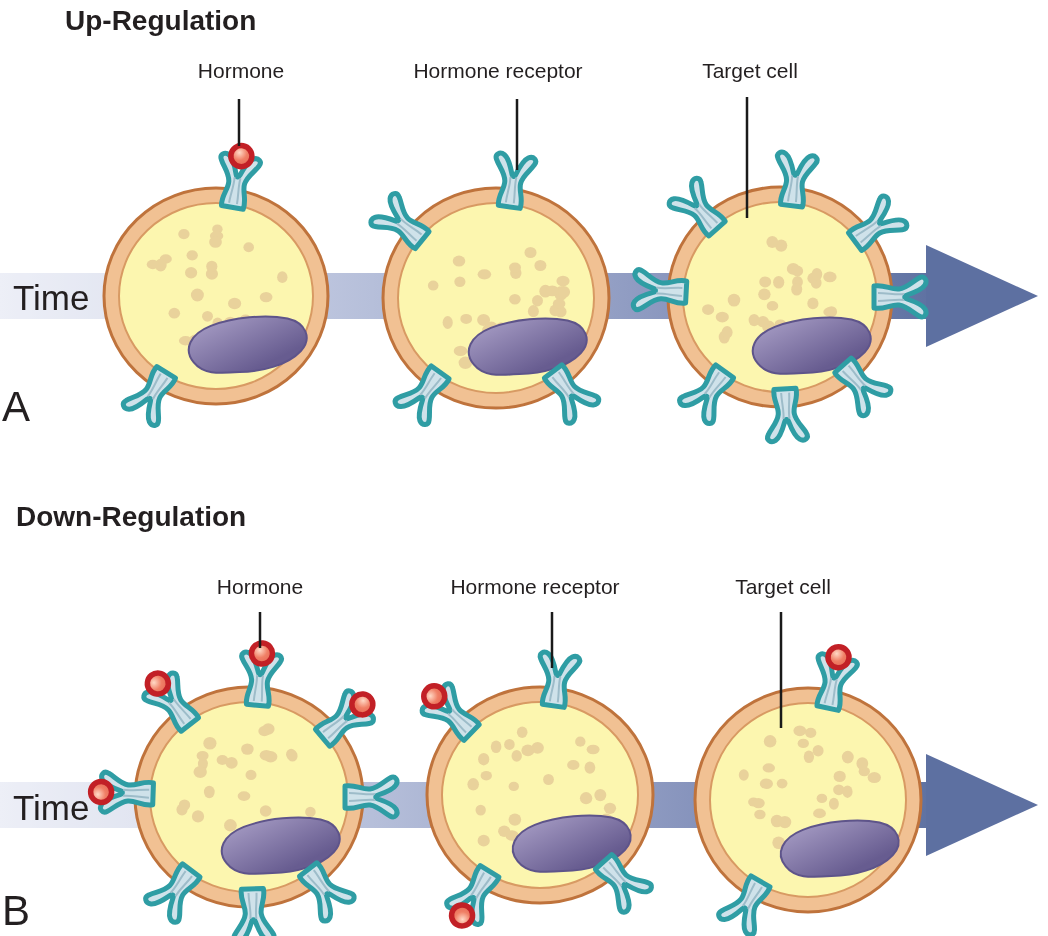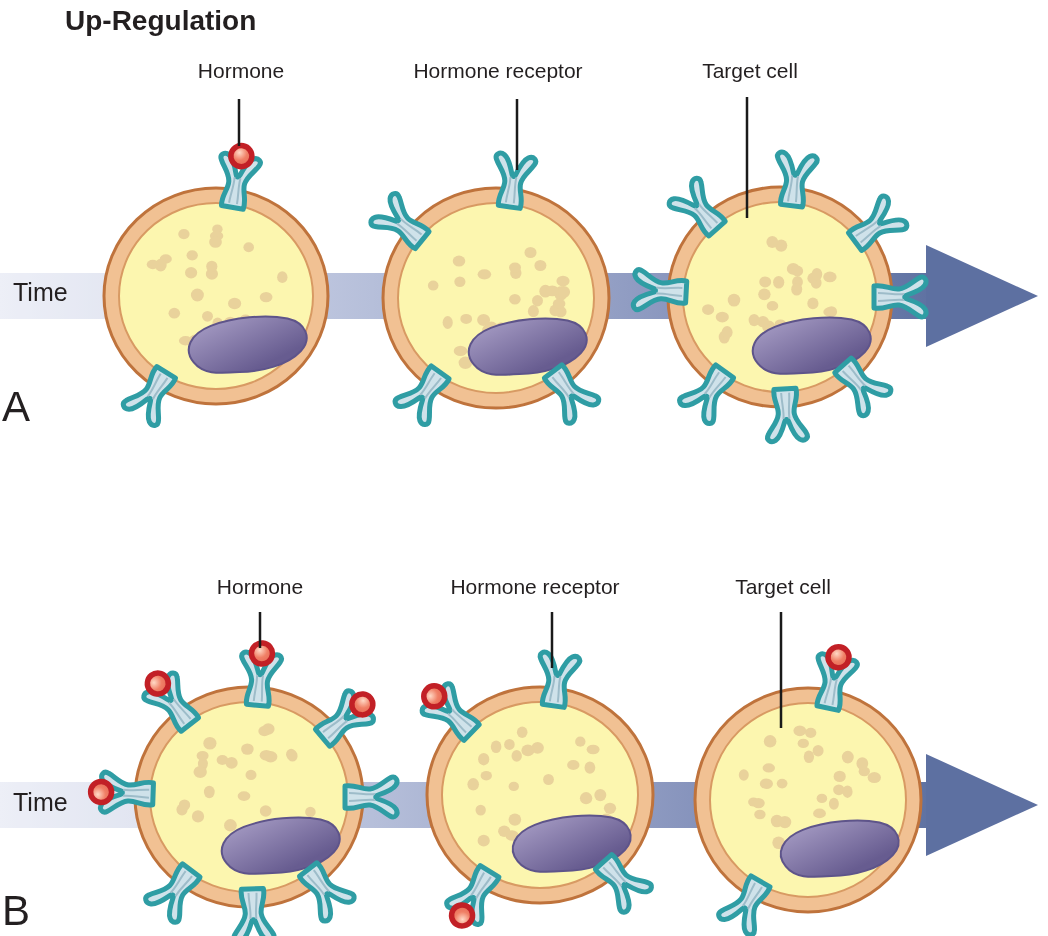--- a/index.html
+++ b/index.html
@@ -9,21 +9,21 @@
   .title{position:absolute;font-weight:bold;font-size:28px;white-space:nowrap;}
   #title-up{left:21px;top:5px;margin-left:44px;}
   #title-down{left:16px;top:501px;}
   .anno{position:absolute;transform:translateX(-50%);font-size:21px;white-space:nowrap;}
   #anno-up-hormone{left:241px;top:59px;}
   #anno-up-receptor{left:498px;top:59px;}
   #anno-up-target{left:750px;top:59px;}
   #anno-dn-hormone{left:260px;top:575px;}
   #anno-dn-receptor{left:535px;top:575px;}
   #anno-dn-target{left:783px;top:575px;}
-  .time{position:absolute;font-size:25px;}
+  .time{position:absolute;font-size:35px;}
   #time-up{left:13px;top:278px;}
   #time-down{left:13px;top:788px;}
   .letter{position:absolute;font-size:42px;}
   #letter-a{left:2px;top:383px;}
   #letter-b{left:2px;top:887px;}
 </style>
 </head>
 <body>
 
 <div id="stage">
@@ -433,20 +433,21 @@
         <line x1="239" y1="99" x2="239" y2="146" stroke="#1a1a1a" stroke-width="2.5"></line>
         <line x1="517" y1="99" x2="517" y2="170" stroke="#1a1a1a" stroke-width="2.5"></line>
         <line x1="747" y1="97" x2="747" y2="218" stroke="#1a1a1a" stroke-width="2.5"></line>
         <line x1="260" y1="612" x2="260" y2="648" stroke="#1a1a1a" stroke-width="2.5"></line>
         <line x1="552" y1="612" x2="552" y2="668" stroke="#1a1a1a" stroke-width="2.5"></line>
         <line x1="781" y1="612" x2="781" y2="728" stroke="#1a1a1a" stroke-width="2.5"></line>
       </g>
     </svg>
 
   <div class="title" id="title-up">Up-Regulation</div>
+  <div class="title" id="title-down">Down-Regulation</div>
 
   <div class="anno" id="anno-up-hormone">Hormone</div>
   <div class="anno" id="anno-up-receptor">Hormone receptor</div>
   <div class="anno" id="anno-up-target">Target cell</div>
 
   <div class="anno" id="anno-dn-hormone">Hormone</div>
   <div class="anno" id="anno-dn-receptor">Hormone receptor</div>
   <div class="anno" id="anno-dn-target">Target cell</div>
 
   <div class="time" id="time-up">Time</div>

